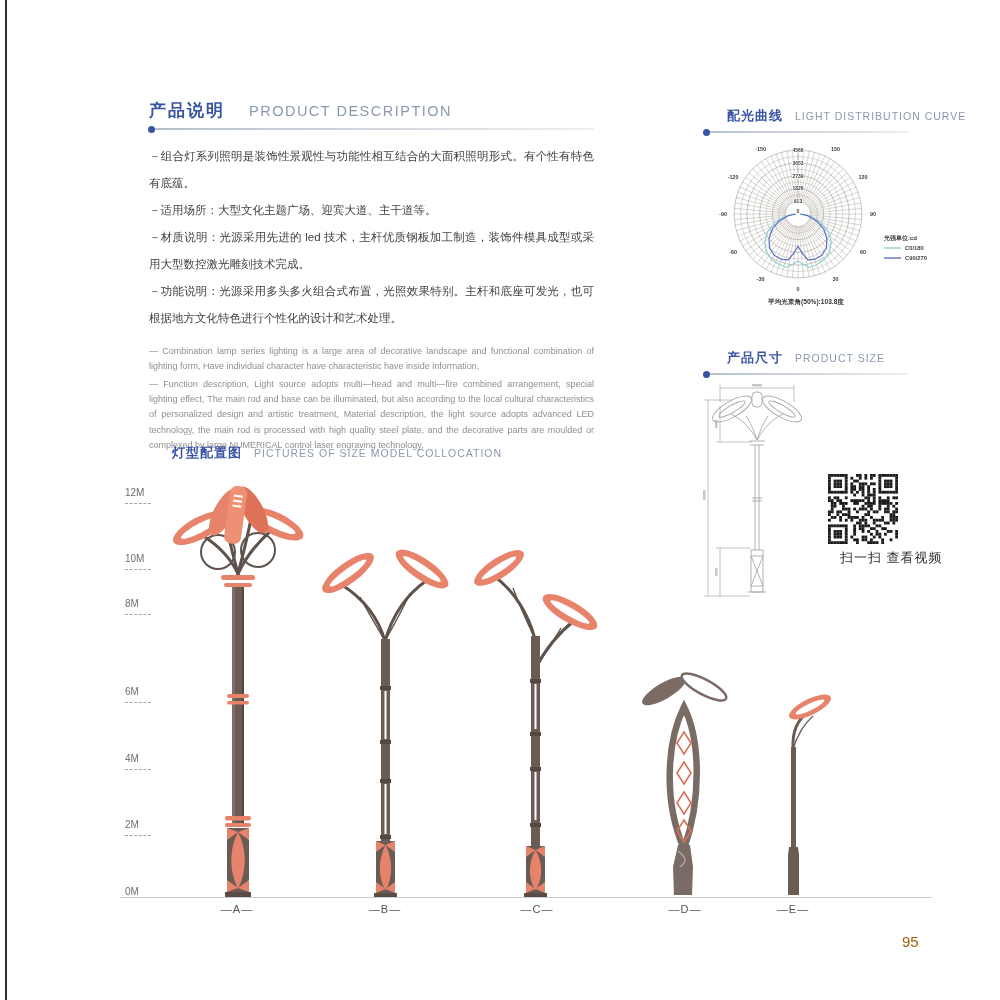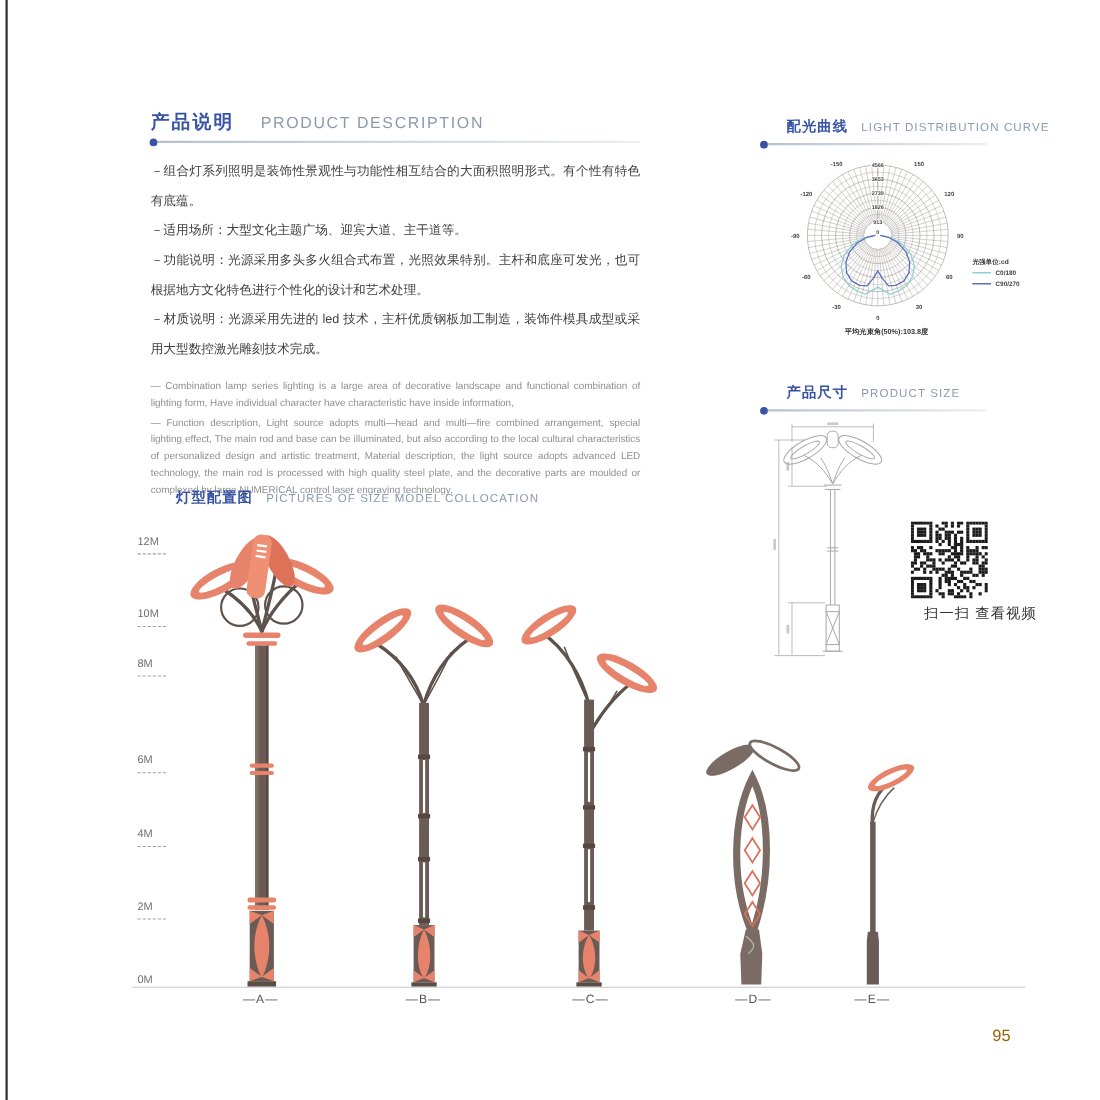--- a/index.html
+++ b/index.html
@@ -1,20 +1,20 @@
 <!DOCTYPE html>
 <html><head>
 <meta charset="utf-8">
 <style>
   html,body{margin:0;padding:0;background:#ffffff;}
   #page{position:relative;width:1000px;height:1000px;background:#fff;overflow:hidden;
         font-family:"Liberation Sans","DejaVu Sans",sans-serif;}
   .abs{position:absolute;}
   
-  .sec{position:absolute;}
+  .sec{position:absolute;margin-left:12px;}
   .sec-head{white-space:nowrap;}
   .sec-head .zh{font-family:"DejaVu Serif","Liberation Serif",serif;font-weight:bold;
                 color:#3853A4;font-size:17px;letter-spacing:2px;}
   .sec-head .en{color:#8A99AE;font-size:14.5px;letter-spacing:1.5px;margin-left:24px;}
   .sec-head.small .zh{font-size:13px;letter-spacing:1px;padding-left:23px;}
   .sec-head.small .en{font-size:10.5px;letter-spacing:1px;margin-left:12px;}
   .rule{margin-top:6px;height:2px;border-radius:1px;position:relative;
         background:linear-gradient(to right,#b6bfca,#edeff2);}
   .rule::before{content:"";position:absolute;left:-1px;top:-2.5px;width:7px;height:7px;
         border-radius:50%;background:#3853A4;}
@@ -59,22 +59,22 @@
   <div id="left-border"></div>
 
   <div class="sec" style="left:137px;top:99px;width:445px">
     <div class="sec-head">
       <span class="zh">产品说明</span><span class="en">PRODUCT DESCRIPTION</span>
     </div>
     <div class="rule"></div>
     <div class="zh-text">
         <p>－组合灯系列照明是装饰性景观性与功能性相互结合的大面积照明形式。有个性有特色有底蕴。</p>
         <p>－适用场所：大型文化主题广场、迎宾大道、主干道等。</p>
+        <p>－材质说明：光源采用先进的 led 技术，主杆优质钢板加工制造，装饰件模具成型或采用大型数控激光雕刻技术完成。</p>
         <p>－功能说明：光源采用多头多火组合式布置，光照效果特别。主杆和底座可发光，也可根据地方文化特色进行个性化的设计和艺术处理。</p>
-        <p>－材质说明：光源采用先进的 led 技术，主杆优质钢板加工制造，装饰件模具成型或采用大型数控激光雕刻技术完成。</p>
       </div>
     <div class="en-text">
         <p>— Combination lamp series lighting is a large area of decorative landscape and functional combination of lighting form, Have individual character have characteristic have inside information,</p>
         <p>— Function description, Light source adopts multi—head and multi—fire combined arrangement, special lighting effect, The main rod and base can be illuminated, but also according to the local cultural characteristics of personalized design and artistic treatment, Material description, the light source adopts advanced LED technology, the main rod is processed with high quality steel plate, and the decorative parts are moulded or complexed by large NUMERICAL control laser engraving technology,</p>
       </div>
   </div>
 
   <div class="sec" style="left:692px;top:106px;width:205px">
     <div class="sec-head small">
       <span class="zh">配光曲线</span><span class="en">LIGHT DISTRIBUTION CURVE</span>

